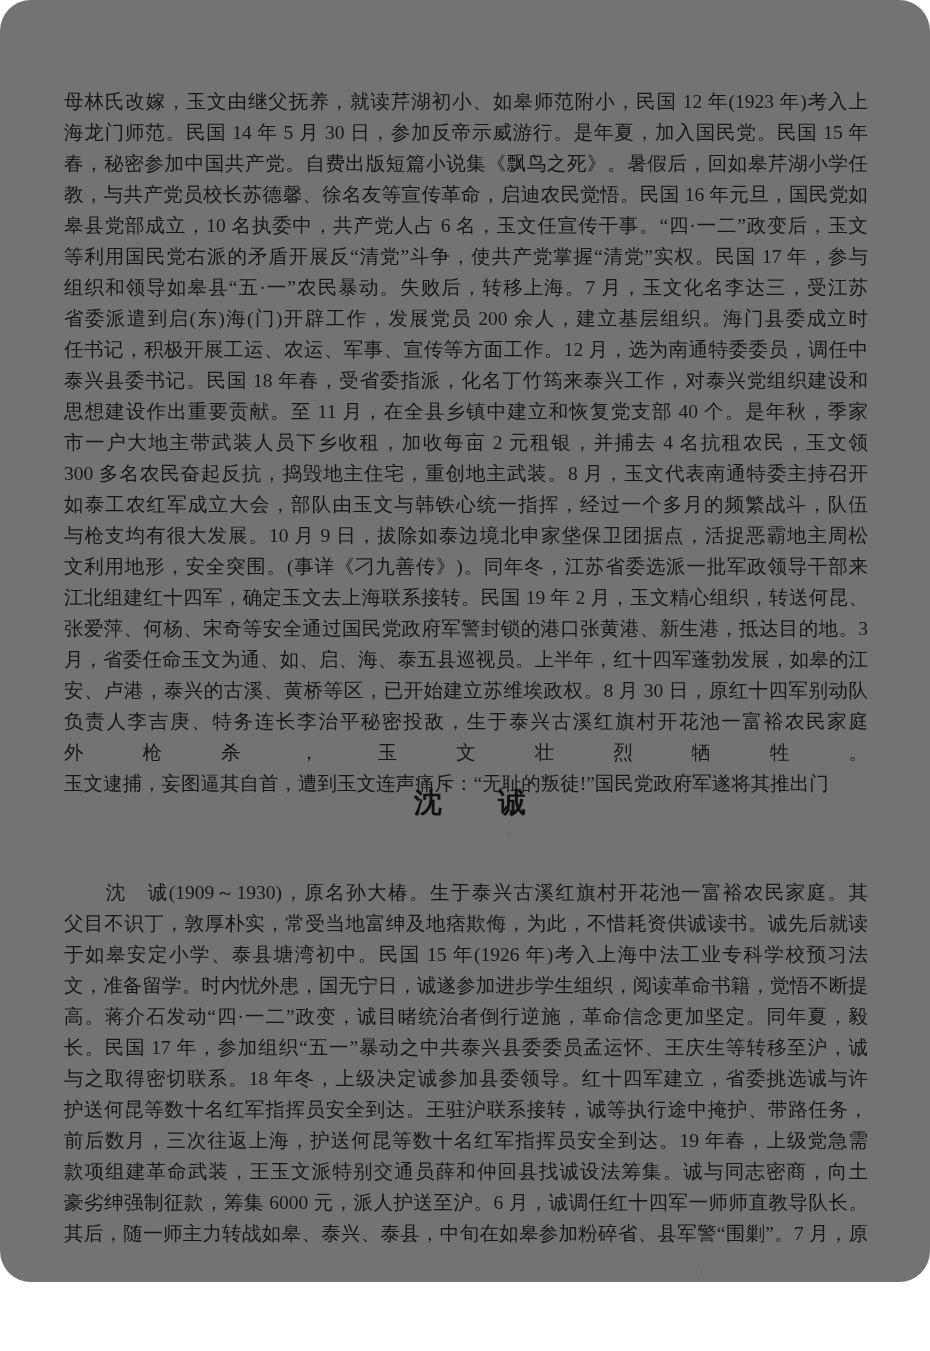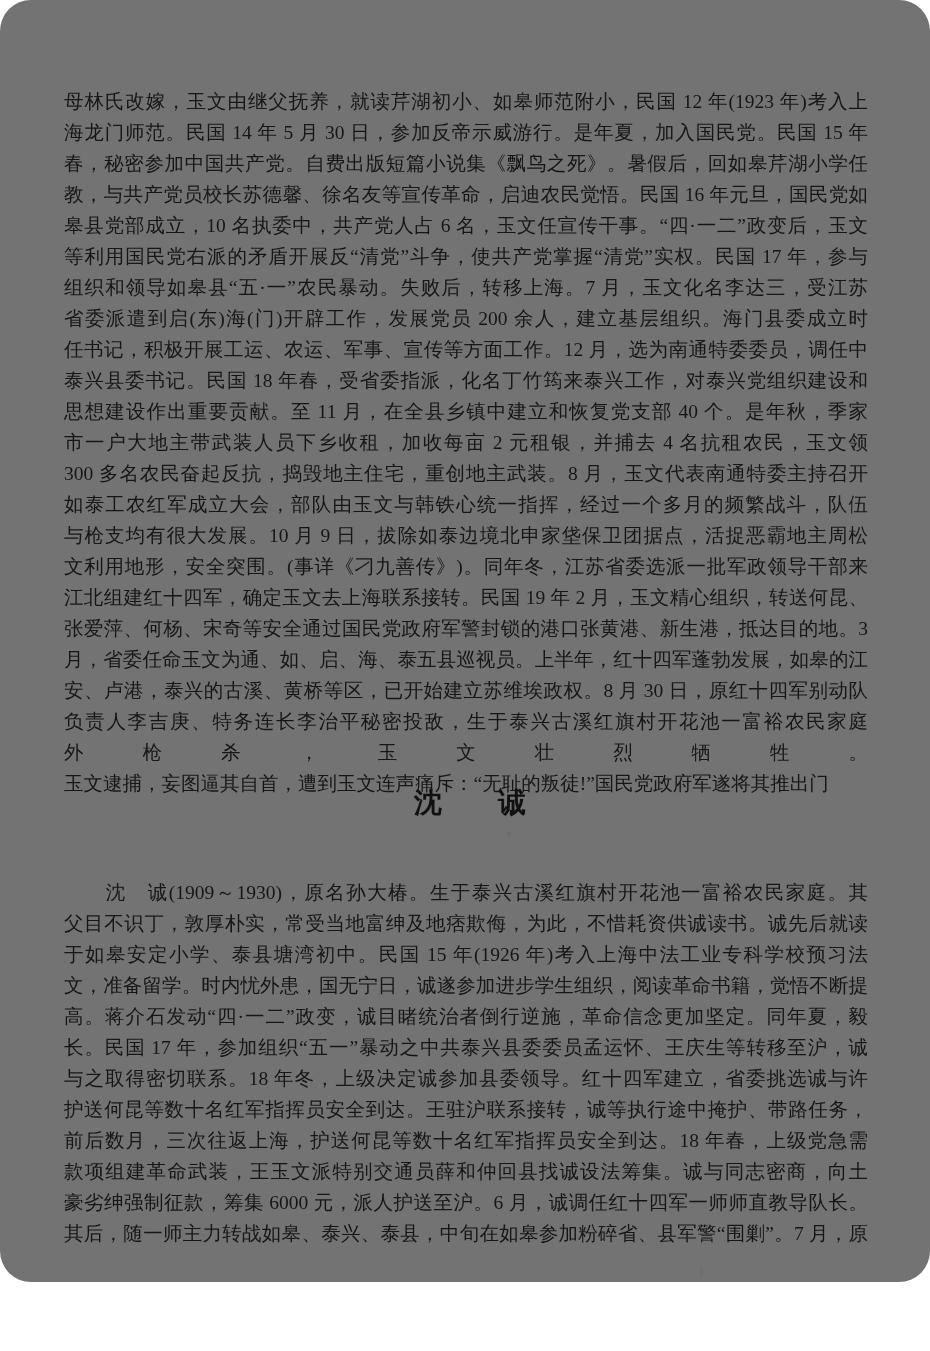--- a/index.html
+++ b/index.html
@@ -98,21 +98,21 @@
 
   <section class="para para2">
       <div class="line">　　沈　诚(1909～1930)，原名孙大椿。生于泰兴古溪红旗村开花池一富裕农民家庭。其</div>
       <div class="line">父目不识丁，敦厚朴实，常受当地富绅及地痞欺侮，为此，不惜耗资供诚读书。诚先后就读</div>
       <div class="line">于如皋安定小学、泰县塘湾初中。民国 15 年(1926 年)考入上海中法工业专科学校预习法</div>
       <div class="line">文，准备留学。时内忧外患，国无宁日，诚遂参加进步学生组织，阅读革命书籍，觉悟不断提</div>
       <div class="line">高。蒋介石发动“四·一二”政变，诚目睹统治者倒行逆施，革命信念更加坚定。同年夏，毅</div>
       <div class="line">长。民国 17 年，参加组织“五一”暴动之中共泰兴县委委员孟运怀、王庆生等转移至沪，诚</div>
       <div class="line">与之取得密切联系。18 年冬，上级决定诚参加县委领导。红十四军建立，省委挑选诚与许</div>
       <div class="line">护送何昆等数十名红军指挥员安全到达。王驻沪联系接转，诚等执行途中掩护、带路任务，</div>
-      <div class="line">前后数月，三次往返上海，护送何昆等数十名红军指挥员安全到达。18 年春，上级党急需</div>
+      <div class="line">前后数月，三次往返上海，护送何昆等数十名红军指挥员安全到达。19 年春，上级党急需</div>
       <div class="line">款项组建革命武装，王玉文派特别交通员薛和仲回县找诚设法筹集。诚与同志密商，向土</div>
       <div class="line">豪劣绅强制征款，筹集 6000 元，派人护送至沪。6 月，诚调任红十四军一师师直教导队长。</div>
       <div class="line">其后，随一师主力转战如皋、泰兴、泰县，中旬在如皋参加粉碎省、县军警“围剿”。7 月，原</div>
     </section>
 
   <div class="speck s1"></div>
   <div class="speck s2"></div>
   <div class="speck s3"></div>
   <div class="speck s4"></div>
 

